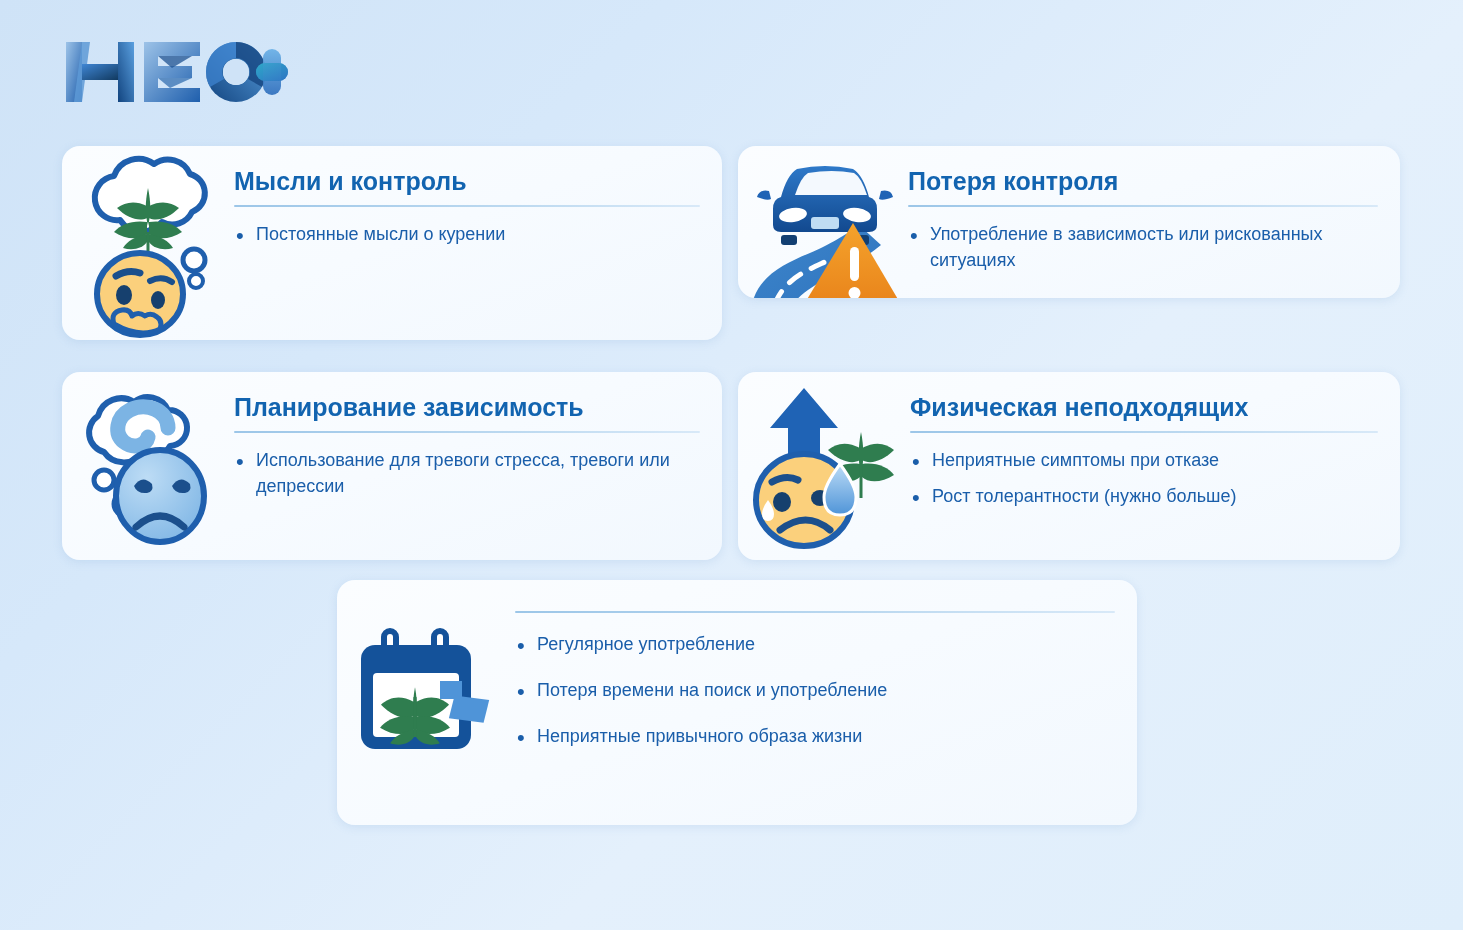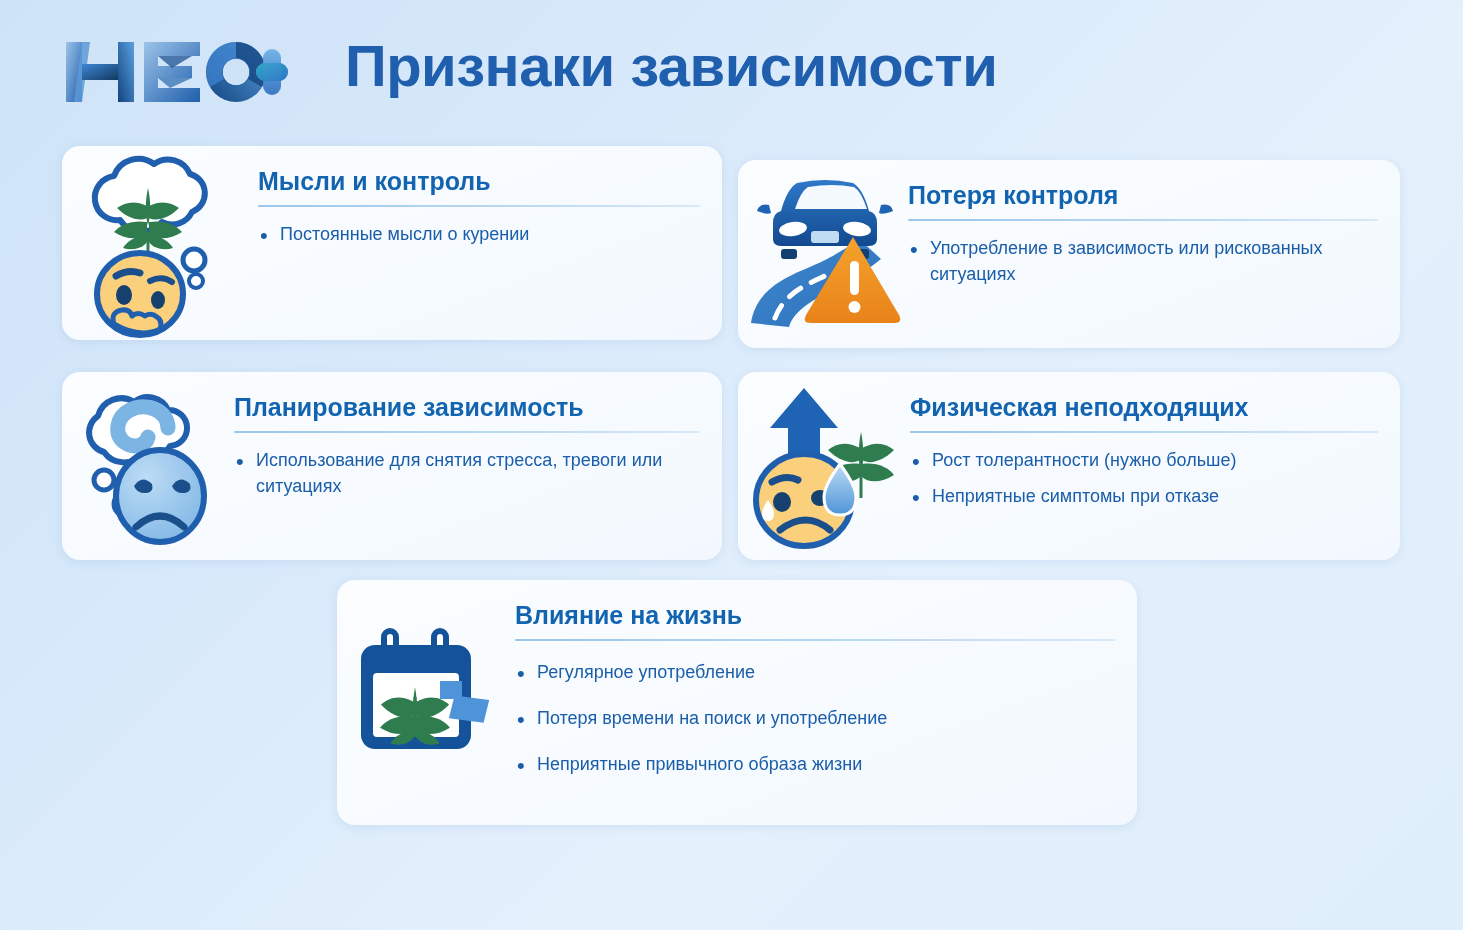--- a/index.html
+++ b/index.html
@@ -102,22 +102,22 @@
   ul.bullets li::before {
     content: "\2022";
     position: absolute;
     left: 2px;
     top: -1px;
     color: #1a5eaa;
     font-size: 22px;
   }
 
   
-  #card-thoughts  { left: 62px;  top: 146px; width: 660px; height: 194px; gap: 24px; }
-  #card-control   { left: 738px; top: 160px; width: 662px; height: 188px; }
+  #card-thoughts  { left: 62px;  top: 146px; width: 660px; height: 194px; }
+  #card-control   { left: 738px; top: 146px; width: 662px; height: 152px; }
   #card-emotional { left: 62px;  top: 372px; width: 660px; height: 188px; }
   #card-physical  { left: 738px; top: 372px; width: 662px; height: 188px; }
   #card-life      { left: 337px; top: 580px; width: 800px; height: 245px; }
 
   #card-thoughts  .card-icon { width: 172px; height: 194px; }
   #card-control   .card-icon { width: 170px; height: 180px; }
   #card-emotional .card-icon { width: 172px; height: 188px; }
   #card-physical  .card-icon { width: 172px; height: 188px; }
   #card-life      .card-icon { width: 178px; height: 200px; padding-top: 14px; }
 
@@ -174,21 +174,20 @@
         <circle cx="176" cy="36" r="13" fill="#ffffff" opacity="0.0"></circle>
         <circle cx="176" cy="36" r="13" fill="#d9e9f8"></circle>
         <circle cx="176" cy="36" r="13" fill="#cfe3f7"></circle>
 
         <rect x="196" y="27" width="32" height="18" rx="9" fill="url(#lgD)"></rect>
         <rect x="203" y="13" width="18" height="46" rx="9" fill="url(#lgE)" opacity="0.92"></rect>
         <rect x="196" y="27" width="32" height="18" rx="9" fill="url(#lgD)" opacity="0.75"></rect>
       </svg>
     </div>
 
-    <div class="page-title">Признаки зависимости</div>
   </div>
 
   <div class="card" id="card-thoughts">
     <div class="card-icon">
       <svg width="160" height="190" viewBox="0 0 160 190" aria-hidden="true">
 
         <path d="M46 28 a26 26 0 0 1 40 -12 a24 24 0 0 1 36 10 a20 20 0 0 1 2 38 a22 22 0 0 1 -30 10 a26 26 0 0 1 -42 -2 a22 22 0 0 1 -6 -44 z" fill="#ffffff" stroke="#1f5fad" stroke-width="6" stroke-linejoin="round"></path>
 
         <g fill="#2f7d4f">
           <path d="M80 96 L80 40"></path>
@@ -294,21 +293,21 @@
         <ellipse cx="92" cy="120" rx="44" ry="46" fill="url(#sadG)" stroke="#1f5fad" stroke-width="6"></ellipse>
         <path d="M66 110 q8 -12 18 -2 q2 8 -5 9 q-10 1 -13 -7 z" fill="#1b4f8c"></path>
         <path d="M104 110 q8 -12 18 -2 q2 8 -5 9 q-10 1 -13 -7 z" fill="#1b4f8c"></path>
         <path d="M68 151 q24 -22 48 0" stroke="#1b4f8c" stroke-width="7" fill="none" stroke-linecap="round"></path>
       </svg>
     </div>
     <div class="card-body">
       <div class="card-heading">Планирование зависимость</div>
       <div class="divider"></div>
       <ul class="bullets">
-        <li>Использование для снятия стресса, тревоги или ситуациях</li>
+        <li>Использование для тревоги стресса, тревоги или депрессии</li>
       </ul>
     </div>
   </div>
 
   <div class="card" id="card-physical">
     <div class="card-icon">
       <svg width="165" height="180" viewBox="0 0 165 180" aria-hidden="true">
         <defs>
           <linearGradient id="dropG" x1="0" y1="0" x2="0" y2="1">
             <stop offset="0" stop-color="#bcdcf6"></stop>
@@ -335,22 +334,22 @@
 
         <path d="M26 124 q6 8 6 14 q0 7 -6 7 q-6 0 -6 -7 q0 -6 6 -14 z" fill="#ffffff"></path>
 
         <path d="M98 88 q16 22 16 33 q0 18 -16 18 q-16 0 -16 -18 q0 -11 16 -33 z" fill="url(#dropG)" stroke="#ffffff" stroke-width="3"></path>
       </svg>
     </div>
     <div class="card-body">
       <div class="card-heading">Физическая неподходящих</div>
       <div class="divider"></div>
       <ul class="bullets">
+        <li>Неприятные симптомы при отказе</li>
         <li>Рост толерантности (нужно больше)</li>
-        <li>Неприятные симптомы при отказе</li>
       </ul>
     </div>
   </div>
 
   <div class="card" id="card-life">
     <div class="card-icon">
       <svg width="150" height="135" viewBox="0 0 150 135" aria-hidden="true">
 
         <rect x="33" y="4" width="12" height="28" rx="6" fill="#ffffff" stroke="#14529a" stroke-width="6"></rect>
         <rect x="83" y="4" width="12" height="28" rx="6" fill="#ffffff" stroke="#14529a" stroke-width="6"></rect>
@@ -367,21 +366,20 @@
           <path d="M-1 44 c-12 2 -22 8 -26 15 c11 4 22 0 26 -7 z"></path>
           <path d="M1 44 c12 2 22 8 26 15 c-11 4 -22 0 -26 -7 z"></path>
         </g>
         <rect x="62.5" y="70" width="3" height="40" fill="#2f7d4f"></rect>
 
         <path d="M89 54 l22 0 l0 18 l-22 0 z" fill="#4f94d8"></path>
         <path d="M105 68 l34 8 l-8 22 l-34 -8 z" fill="#4f94d8" transform="rotate(-6 110 82)"></path>
       </svg>
     </div>
     <div class="card-body">
-      <div class="card-heading">Влияние на жизнь</div>
       <div class="divider"></div>
       <ul class="bullets">
         <li>Регулярное употребление</li>
         <li>Потеря времени на поиск и употребление</li>
         <li>Неприятные привычного образа жизни</li>
       </ul>
     </div>
   </div>
 
 </div>

